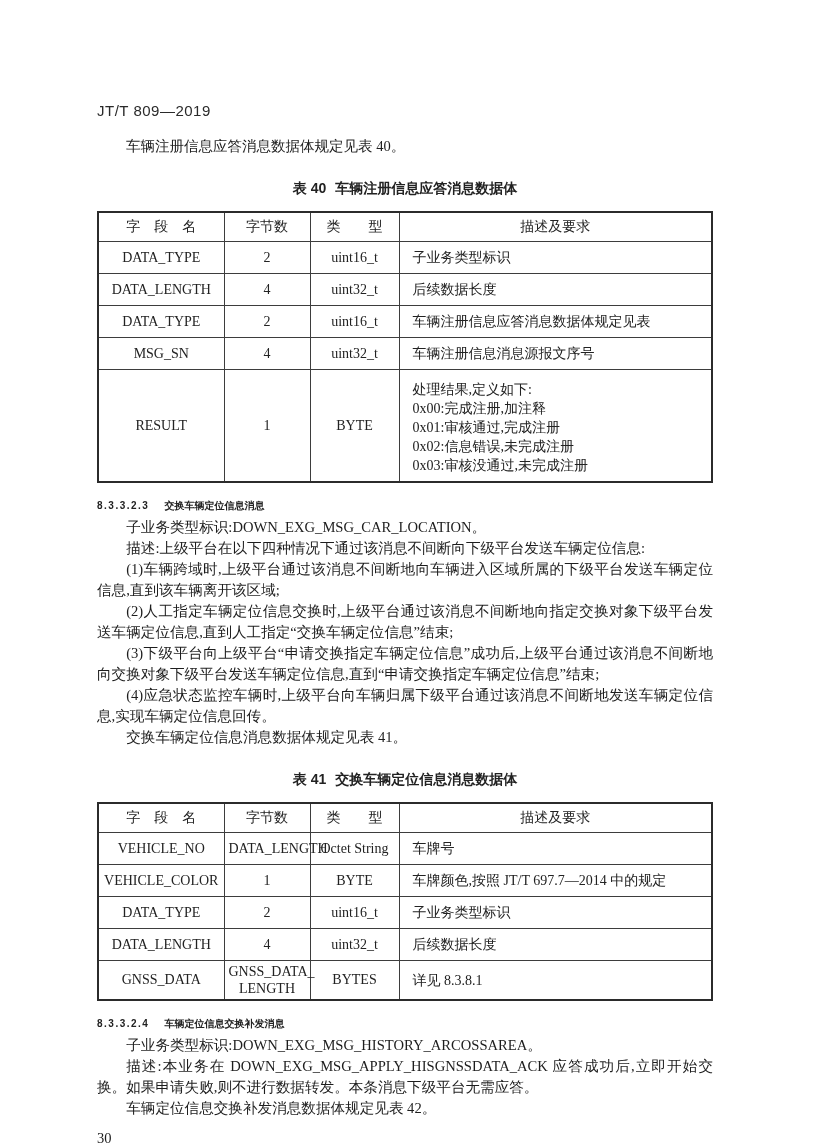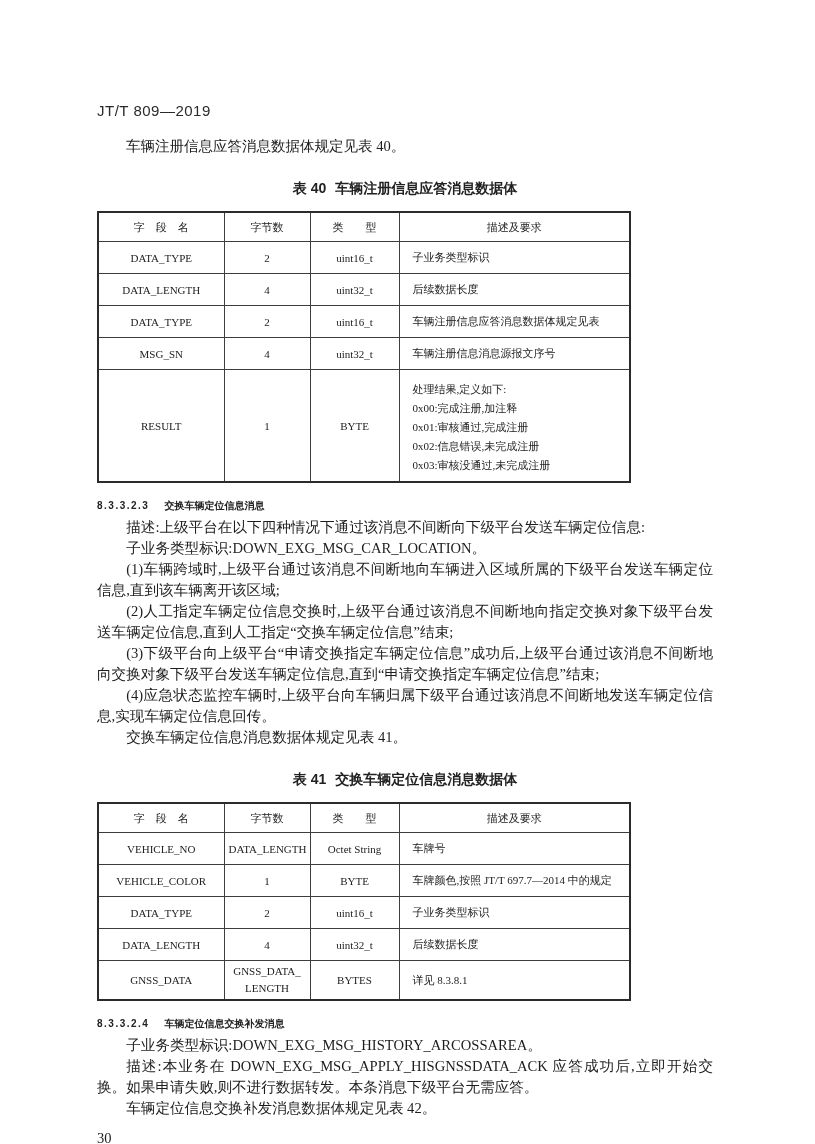--- a/index.html
+++ b/index.html
@@ -36,25 +36,25 @@
   .tbl-caption {
     margin: 23px 0 13px 0;
     text-align: center;
     font-family: "Liberation Sans", "DejaVu Sans", sans-serif;
     font-weight: bold;
     font-size: 14px;
     color: #222;
   }
   .tbl-caption .cap-label { margin-right: 9px; }
   table.spec {
-    width: 534px;
+    width: 616px;
     table-layout: fixed;
     border-collapse: collapse;
     border: 2px solid #2b2b2b;
-    font-size: 11px;
+    font-size: 14px;
     color: #222;
   }
   table.spec col.c-field { width: 126px; }
   table.spec col.c-bytes { width: 86px; }
   table.spec col.c-type  { width: 89px; }
   table.spec th, table.spec td {
     border: 1px solid #3d3d3d;
     padding: 2px 4px;
     vertical-align: middle;
   }
@@ -156,22 +156,22 @@
 0x02:信息错误,未完成注册
 0x03:审核没通过,未完成注册</td>
         </tr>
       </tbody>
     </table>
 
     <div class="section-heading">
       <span class="sec-num">8.3.3.2.3</span><span>交换车辆定位信息消息</span>
     </div>
     <div class="sec-body">
+      <p class="para">子业务类型标识:DOWN_EXG_MSG_CAR_LOCATION。</p>
       <p class="para">描述:上级平台在以下四种情况下通过该消息不间断向下级平台发送车辆定位信息:</p>
-      <p class="para">子业务类型标识:DOWN_EXG_MSG_CAR_LOCATION。</p>
       <p class="para">(1)车辆跨域时,上级平台通过该消息不间断地向车辆进入区域所属的下级平台发送车辆定位信息,直到该车辆离开该区域;</p>
       <p class="para">(2)人工指定车辆定位信息交换时,上级平台通过该消息不间断地向指定交换对象下级平台发送车辆定位信息,直到人工指定“交换车辆定位信息”结束;</p>
       <p class="para">(3)下级平台向上级平台“申请交换指定车辆定位信息”成功后,上级平台通过该消息不间断地向交换对象下级平台发送车辆定位信息,直到“申请交换指定车辆定位信息”结束;</p>
       <p class="para">(4)应急状态监控车辆时,上级平台向车辆归属下级平台通过该消息不间断地发送车辆定位信息,实现车辆定位信息回传。</p>
       <p class="para">交换车辆定位信息消息数据体规定见表 41。</p>
     </div>
 
     <div class="tbl-caption">
       <span class="cap-label">表 41</span><span>交换车辆定位信息消息数据体</span>
     </div>

